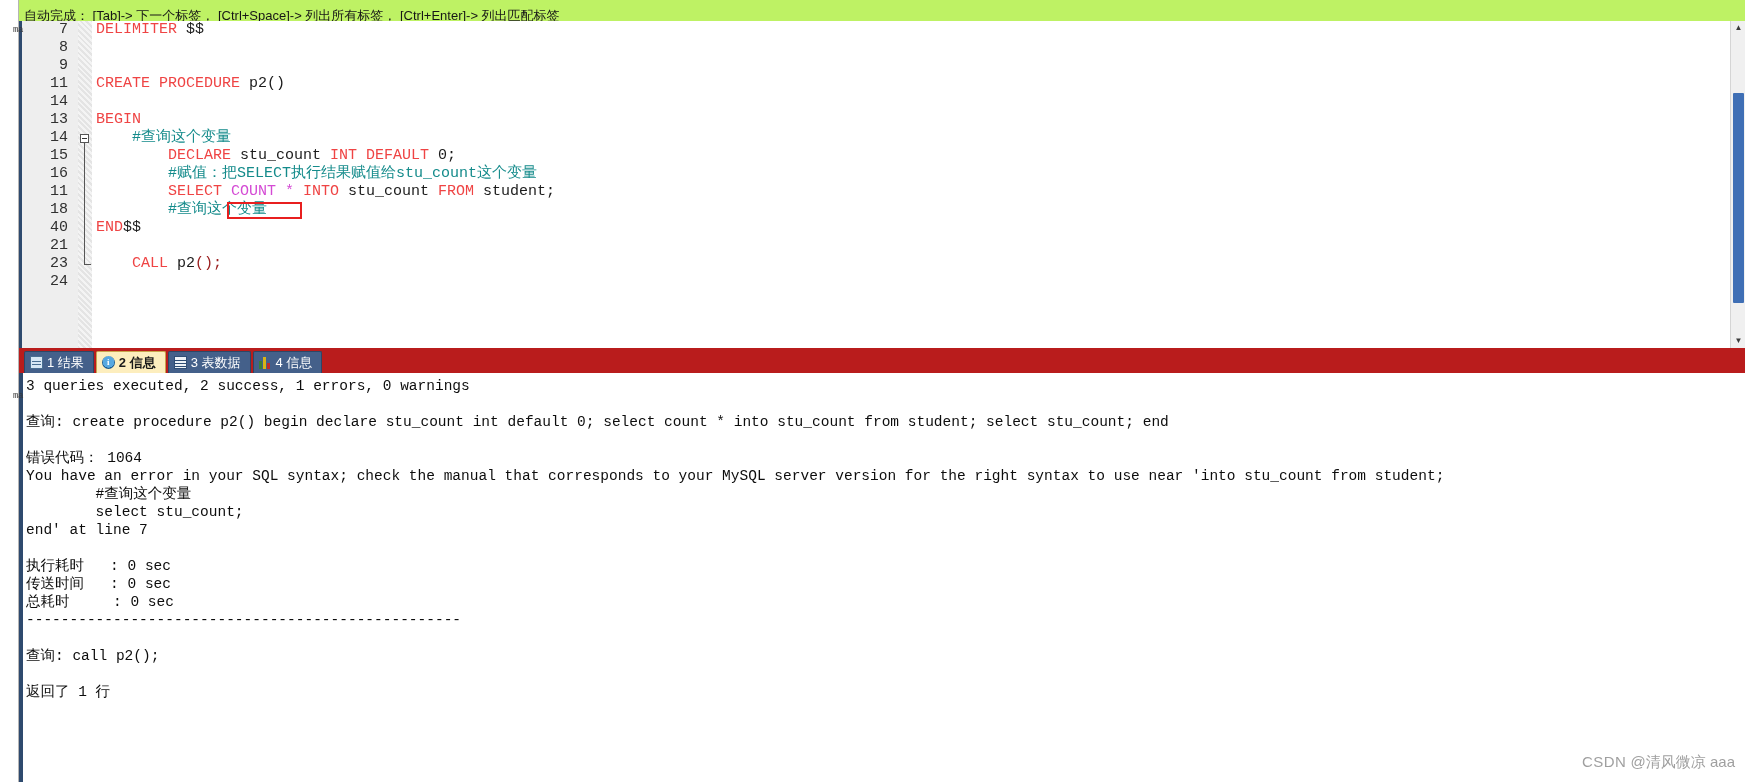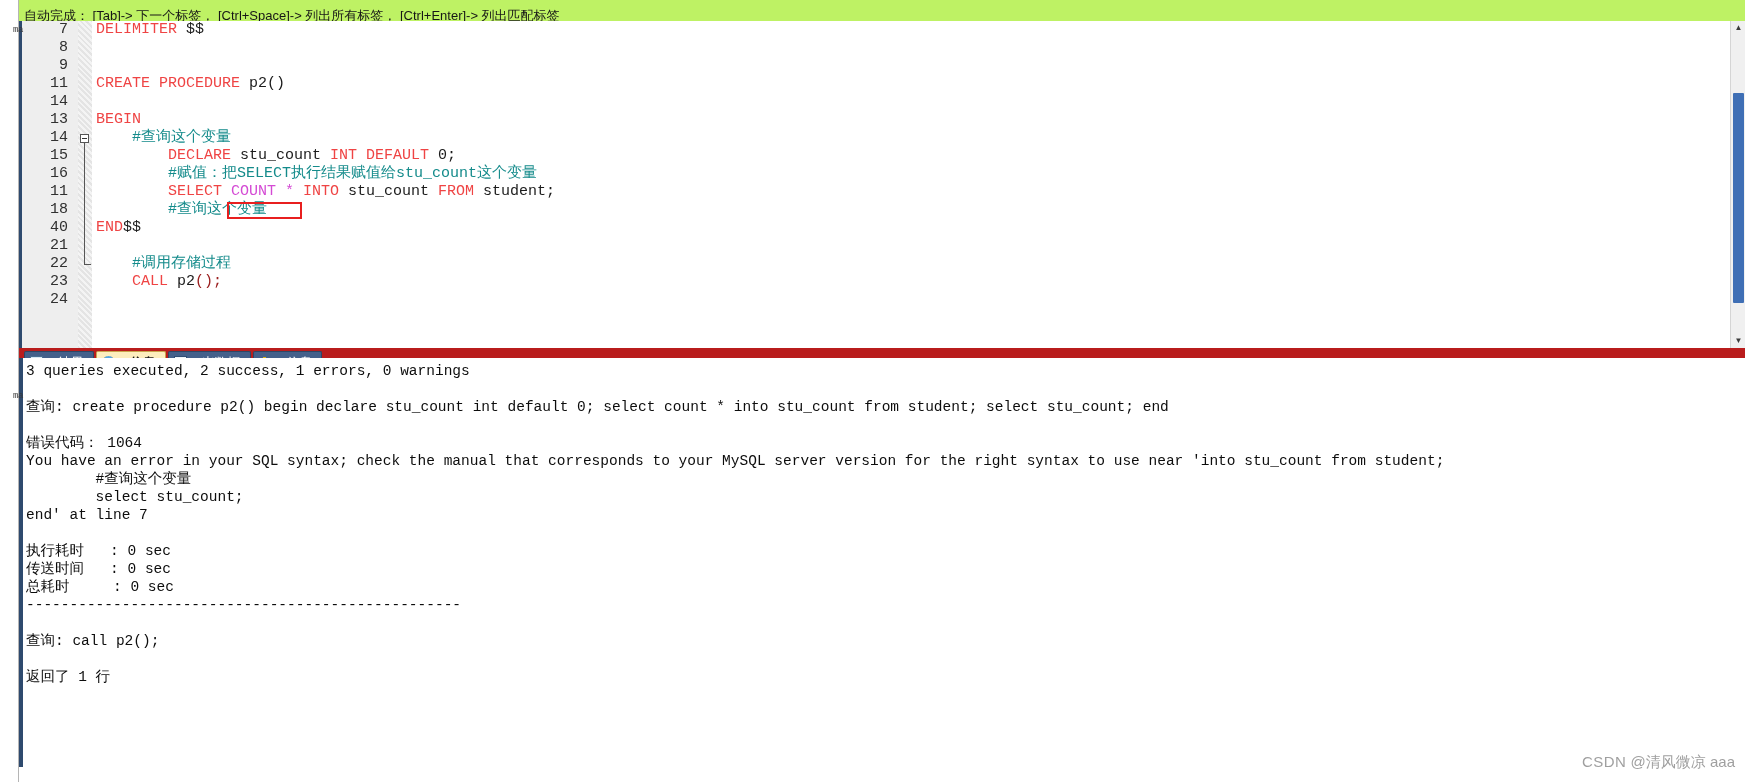--- a/index.html
+++ b/index.html
@@ -279,21 +279,21 @@
     bottom: 0;
     width: 3px;
   }
   .ico-chart .b1 { left: 0;  height: 8px;  background: #3a7d3a; }
   .ico-chart .b2 { left: 4px; height: 12px; background: #d8b317; }
   .ico-chart .b3 { left: 8px; height: 6px;  background: #c02a2a; }
 
   
   .msgpanel {
     position: absolute;
-    left: 18px; top: 358px;
+    left: 18px; top: 373px;
     width: 1727px;
     height: 409px;
     background: #ffffff;
     overflow: hidden;
   }
   .msg-rail {
     position: absolute;
     left: 0; top: 0;
     width: 5px;
     height: 409px;
@@ -348,21 +348,20 @@
       <div class="cline"><span class="lno">11</span><span class="ctext"><span class="kw">CREATE PROCEDURE </span><span class="idn">p2</span><span class="idn">()</span></span></div>
       <div class="cline"><span class="lno">14</span><span class="ctext"></span></div>
       <div class="cline"><span class="lno">13</span><span class="ctext"><span class="kw">BEGIN</span></span></div>
       <div class="cline"><span class="lno">14</span><span class="ctext"><span class="cmt">    #查询这个变量</span></span></div>
       <div class="cline"><span class="lno">15</span><span class="ctext"><span class="kw">        DECLARE </span><span class="idn">stu_count </span><span class="kw">INT DEFAULT </span><span class="idn">0;</span></span></div>
       <div class="cline"><span class="lno">16</span><span class="ctext"><span class="cmt">        #赋值：把SELECT执行结果赋值给stu_count这个变量</span></span></div>
       <div class="cline"><span class="lno">11</span><span class="ctext"><span class="kw">        SELECT </span><span class="hl">COUNT *</span><span class="idn"> </span><span class="kw">INTO </span><span class="idn">stu_count </span><span class="kw">FROM </span><span class="idn">student;</span></span></div>
       <div class="cline"><span class="lno">18</span><span class="ctext"><span class="cmt">        #查询这个变量</span></span></div>
       <div class="cline"><span class="lno">40</span><span class="ctext"><span class="kw">END</span><span class="idn">$$</span></span></div>
       <div class="cline"><span class="lno">21</span><span class="ctext"></span></div>
-      <div class="cline"><span class="lno">22</span><span class="ctext"><span class="cmt">    #调用存储过程</span></span></div>
       <div class="cline"><span class="lno">23</span><span class="ctext"><span class="kw">    CALL </span><span class="idn">p2</span><span class="punct">()</span><span class="punct">;</span></span></div>
       <div class="cline"><span class="lno">24</span><span class="ctext"></span></div>
     </div>
   <div class="fold-box" id="fold-box" style="top: 113px;"></div>
   <div class="fold-line" id="fold-line" style="top: 122px; height: 121px;"></div>
   <div class="fold-foot" id="fold-foot" style="top: 243px;"></div>
   <div class="red-box" id="red-box" style="left: 209.3px; top: 181px; width: 75.14px; height: 17px; border-color: rgb(232, 31, 31);"></div>
 
   <div class="ed-scroll">
     <div class="ed-arrow up">▲</div>

